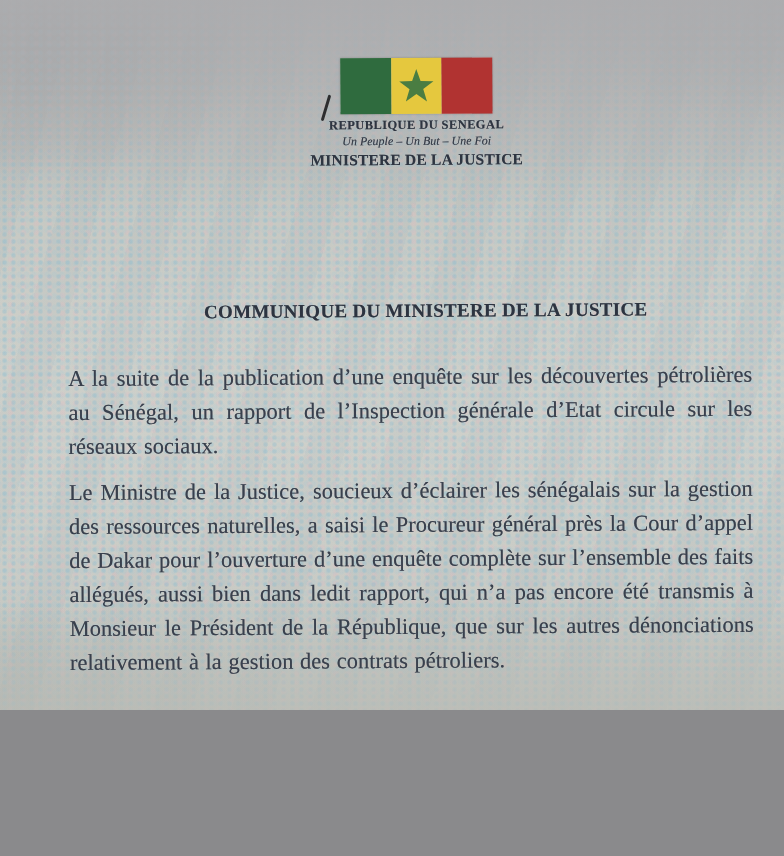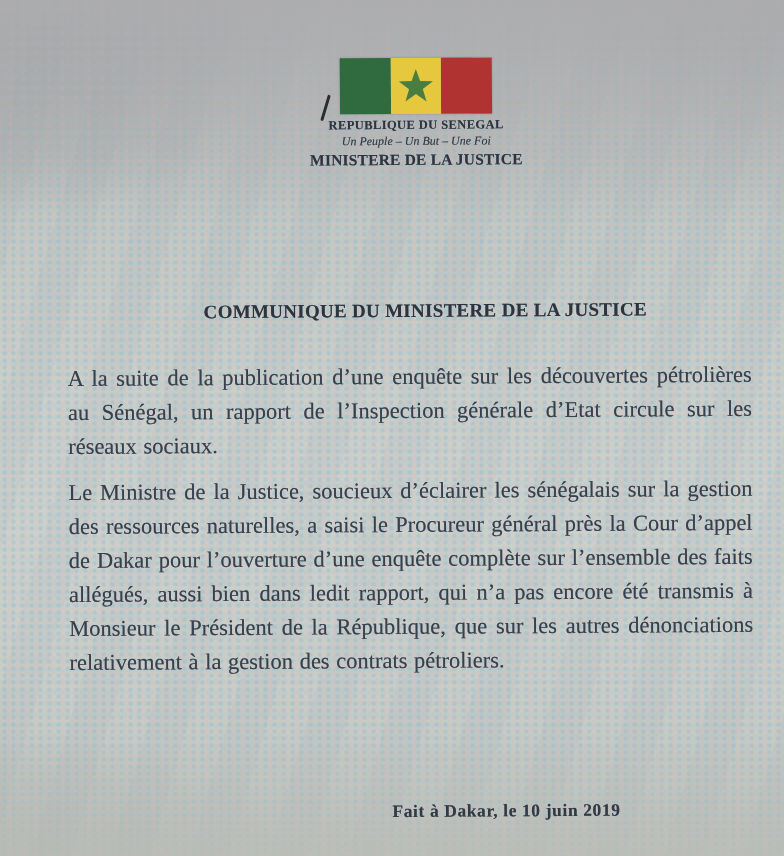--- a/index.html
+++ b/index.html
@@ -1,20 +1,20 @@
 <!DOCTYPE html>
 <html><head>
 <meta charset="utf-8">
 <style>
   html, body { margin: 0; padding: 0; background: #8a8a8c; }
 
   .photo {
     position: relative;
     width: 784px;
-    height: 856px;
+    height: 710px;
     overflow: hidden;
     font-family: "Liberation Serif", serif;
     background:
       radial-gradient(ellipse 55% 38% at 4% 0%, rgba(72,74,80,0.34), rgba(72,74,80,0) 65%),
       radial-gradient(ellipse 50% 30% at 100% 0%, rgba(108,110,114,0.25), rgba(108,110,114,0) 60%),
       radial-gradient(ellipse 60% 25% at 0% 100%, rgba(118,120,116,0.18), rgba(118,120,116,0) 60%),
       linear-gradient(180deg, #a9a9ab 0%, #b5b5b3 12%, #c2c4be 26%, #c9cbc5 44%, #cbcdc7 62%, #c7c9c3 80%, #bec0ba 100%);
   }
 
   

